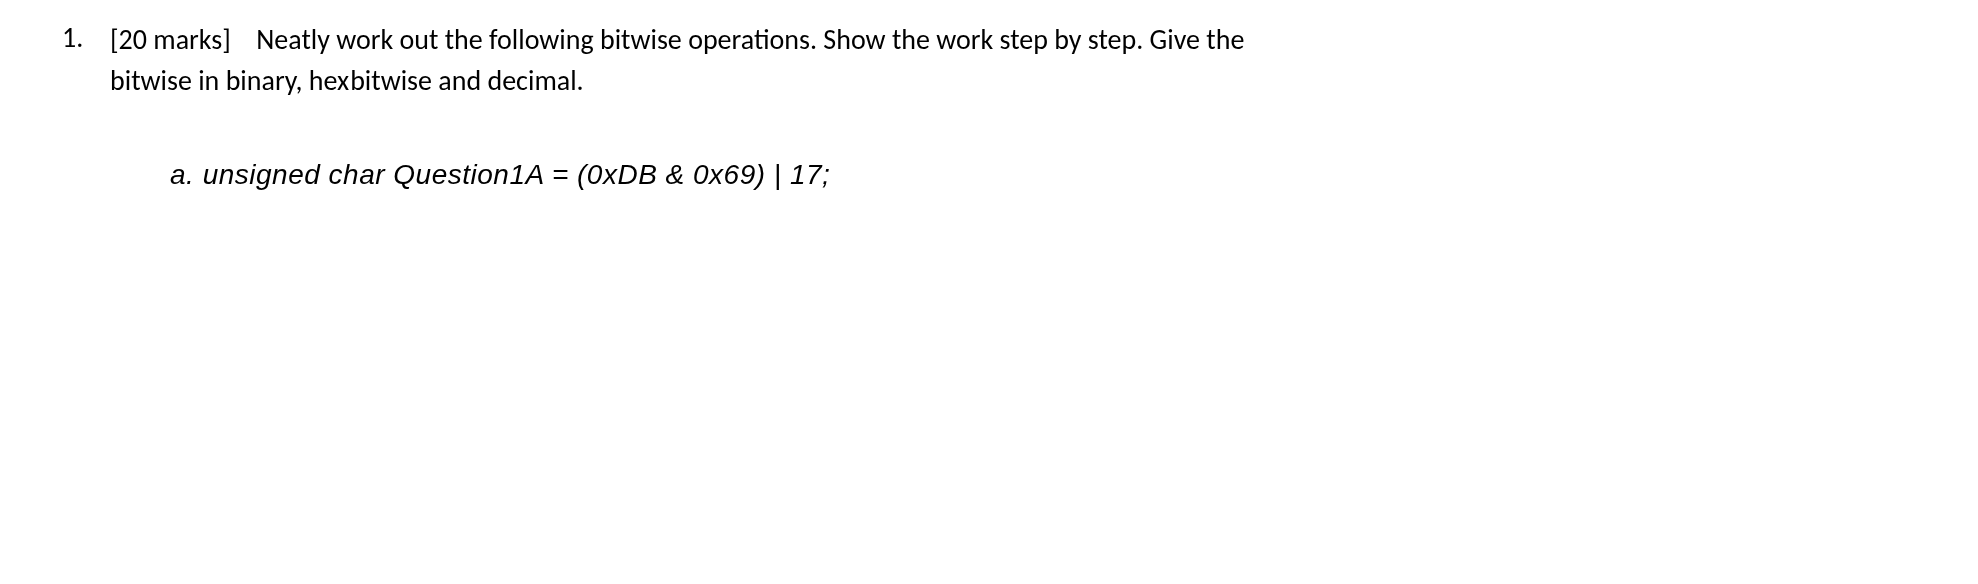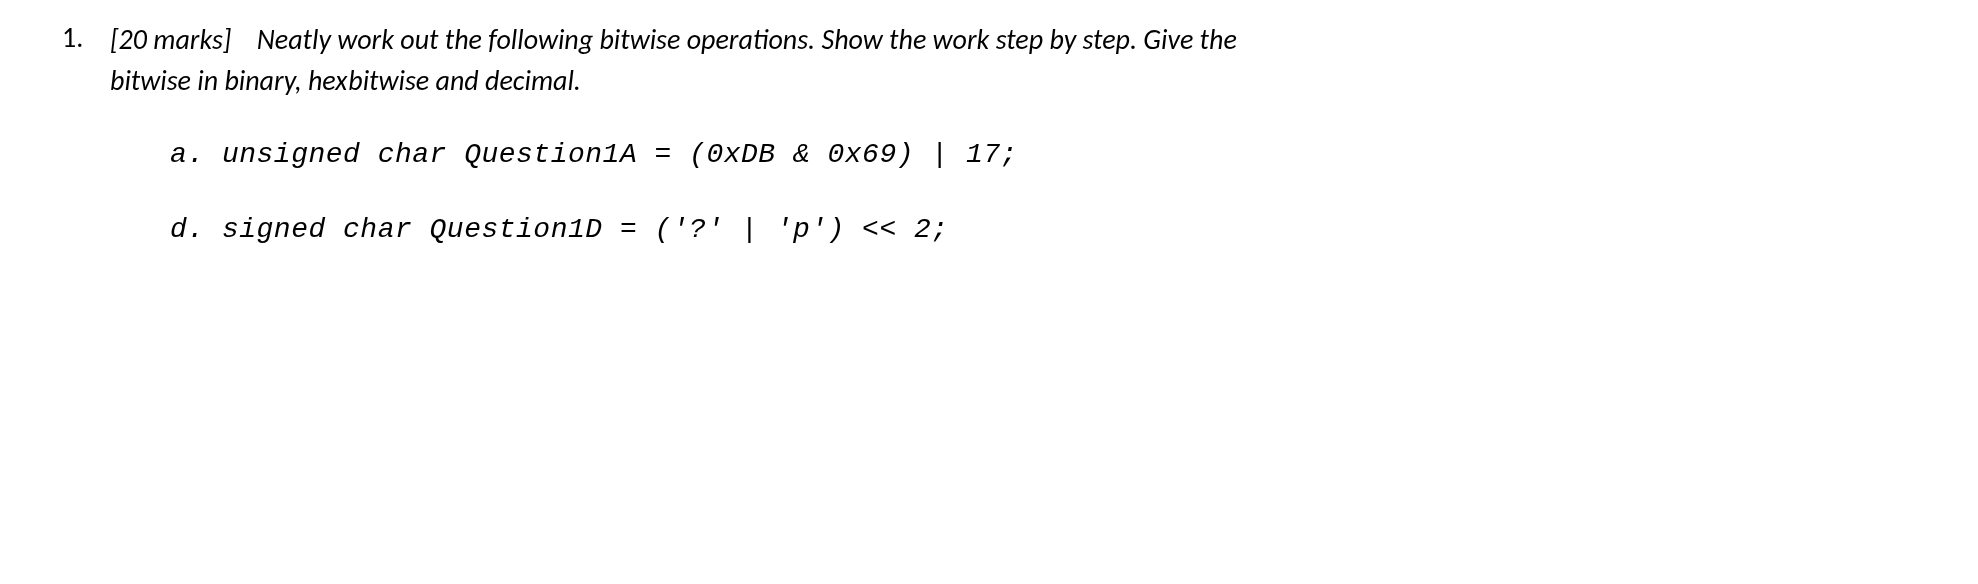--- a/index.html
+++ b/index.html
@@ -25,28 +25,27 @@
       width: 60px;
       flex-shrink: 0;
       text-align: left;
       padding-left: 12px;
     }
     .question-body {
       flex: 1;
     }
     .question-intro {
       line-height: 1.45;
-      margin-bottom: 38px;
-      font-style: italic;
+      margin-bottom: 58px;
     }
     .subquestions {
       padding-left: 60px;
     }
     .subquestion {
-      font-family: Liberation Mono, monospace;
+      font-family: Liberation Sans, sans-serif;
       font-style: italic;
       margin-bottom: 44px;
       letter-spacing: 0.5px;
     }
     .sub-label {
       display: inline;
     }
     .sub-code {
       display: inline;
     }
@@ -71,20 +70,15 @@
       <span>&nbsp;&nbsp;</span>
       <span>Neatly work out the following bitwise operations.  Show the work step by step.  Give the</span><br>
       <span>bitwise in binary, hex</span><span class="cursor"></span><span>bitwise and decimal.</span>
     </div>
     <div class="subquestions">
       <div class="subquestion">
         <span class="sub-label">a.</span>
         <span> </span>
         <span class="sub-code">unsigned char Question1A = (0xDB &amp; 0x69) | 17;</span>
       </div>
-      <div class="subquestion">
-        <span class="sub-label">d.</span>
-        <span> </span>
-        <span class="sub-code">signed char Question1D = ('?' | 'p') &lt;&lt; 2;</span>
-      </div>
     </div>
   </div>
 </div>
 
 </body></html>

